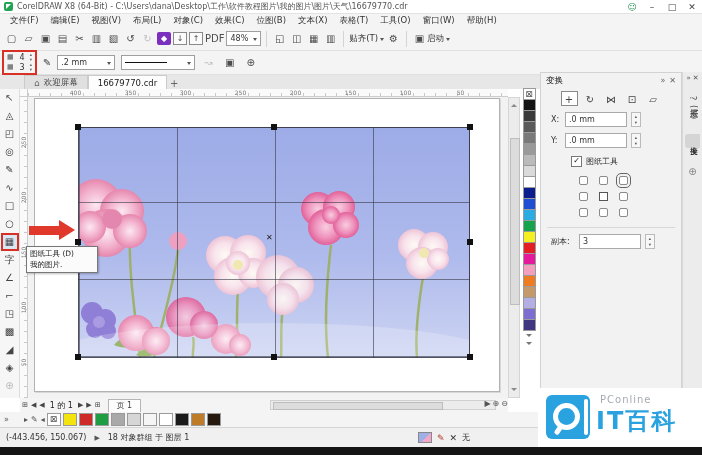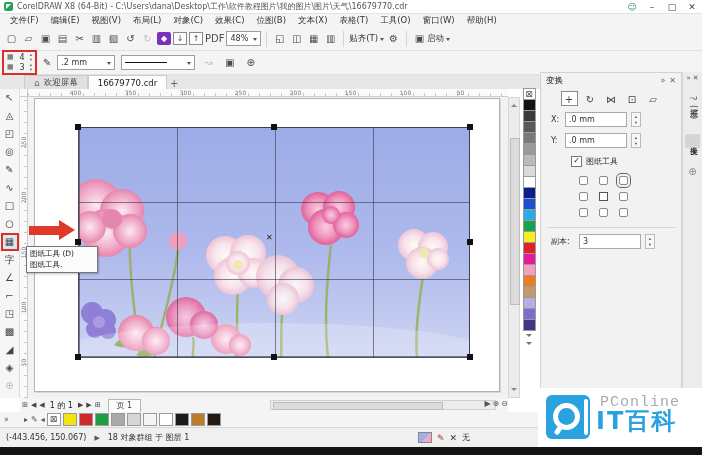--- a/index.html
+++ b/index.html
@@ -156,21 +156,21 @@
   .rs-tab{writing-mode:vertical-rl;font-size:8px;color:#444;padding:6px 2px;margin-top:8px;letter-spacing:1px;
           display:flex;align-items:center;gap:2px;}
   .rs-tab.active{background:#d5d5d5;border-radius:3px 0 0 3px;color:#111;}
   #rs-add{margin-top:18px;font-size:10px;color:#888;}
   
   #watermark{left:538px;top:388px;width:164px;height:59px;background:#fff;z-index:40;}
   #wm-logo{position:absolute;left:8px;top:7px;width:44px;height:44px;background:#2aa2df;border-radius:6px;}
   #wm-logo .lens{position:absolute;left:7px;top:8px;width:17px;height:17px;border:5px solid #fff;border-radius:50%;box-sizing:content-box;}
   #wm-logo .lens-handle{position:absolute;left:10px;top:30px;width:5px;height:10px;background:#fff;transform:rotate(35deg);border-radius:2px;}
   #wm-logo .fold{position:absolute;right:2px;top:4px;width:4px;height:36px;background:#fff;border-radius:2px;}
-  #wm-brand{position:absolute;left:62px;top:6px;font-size:15px;color:#a6abb1;letter-spacing:1px;font-family:Liberation Mono, monospace;}
+  #wm-brand{position:absolute;left:62px;top:6px;font-size:10px;color:#a6abb1;letter-spacing:1px;}
   #wm-title{position:absolute;left:58px;top:17px;font-size:24px;font-weight:bold;color:#2aa2df;letter-spacing:2px;text-align:right;}
 </style>
 </head>
 <body>
 
 <div id="app">
 
   <div id="titlebar" class="abs">
     <span id="cdr-logo"></span>
     <span id="title-text">CorelDRAW X8 (64-Bit) - C:\Users\dana\Desktop\工作\软件教程图片\我的图片\图片\天气\16679770.cdr</span>
@@ -411,21 +411,21 @@
       <span class="handle" style="left:389px;top:227px"></span>
       <span id="center-mark">✕</span>
     </div>
 
     <div id="arrow-shaft" class="abs"></div>
     <div id="arrow-head" class="abs"></div>
   </div>
 
   <div id="tooltip" class="abs">
     <div>图纸工具 (D)</div>
-    <div>图纸工具.</div>
+    <div>我的图片.</div>
   </div>
 
   <div id="vscroll" class="abs">
     <i id="vs-up" class="scroll-arrow"></i>
     <span id="vs-thumb"></span>
     <i id="vs-down" class="scroll-arrow"></i>
   </div>
 
   <div id="palette-right" class="abs">
     <span class="swatch none">⊠</span>

